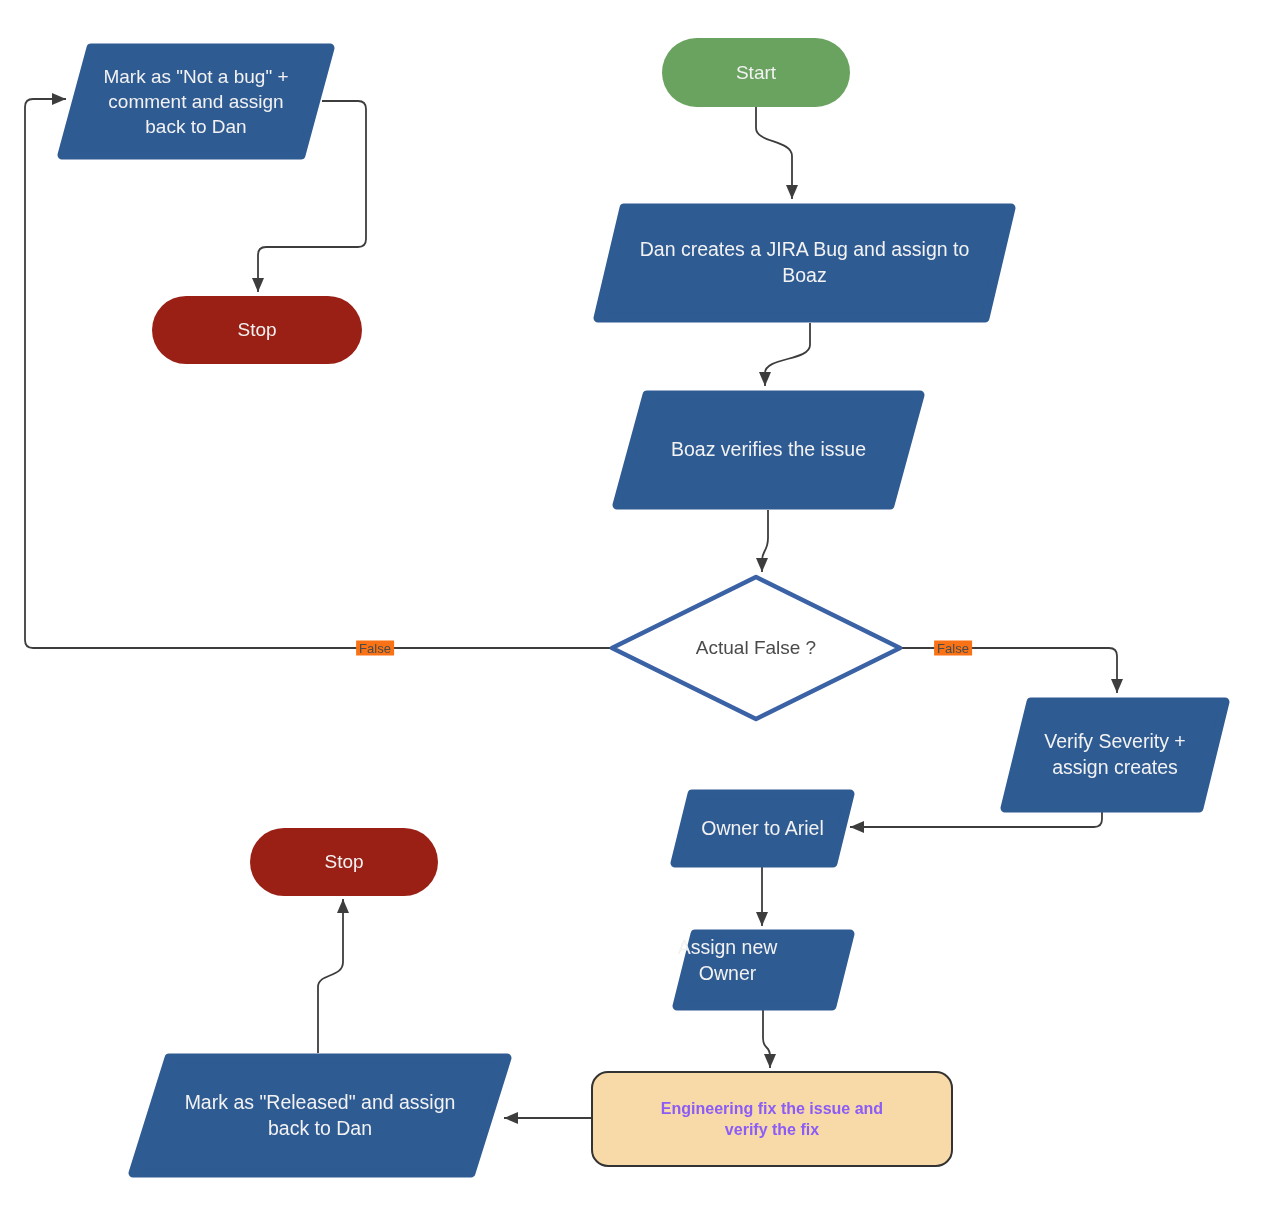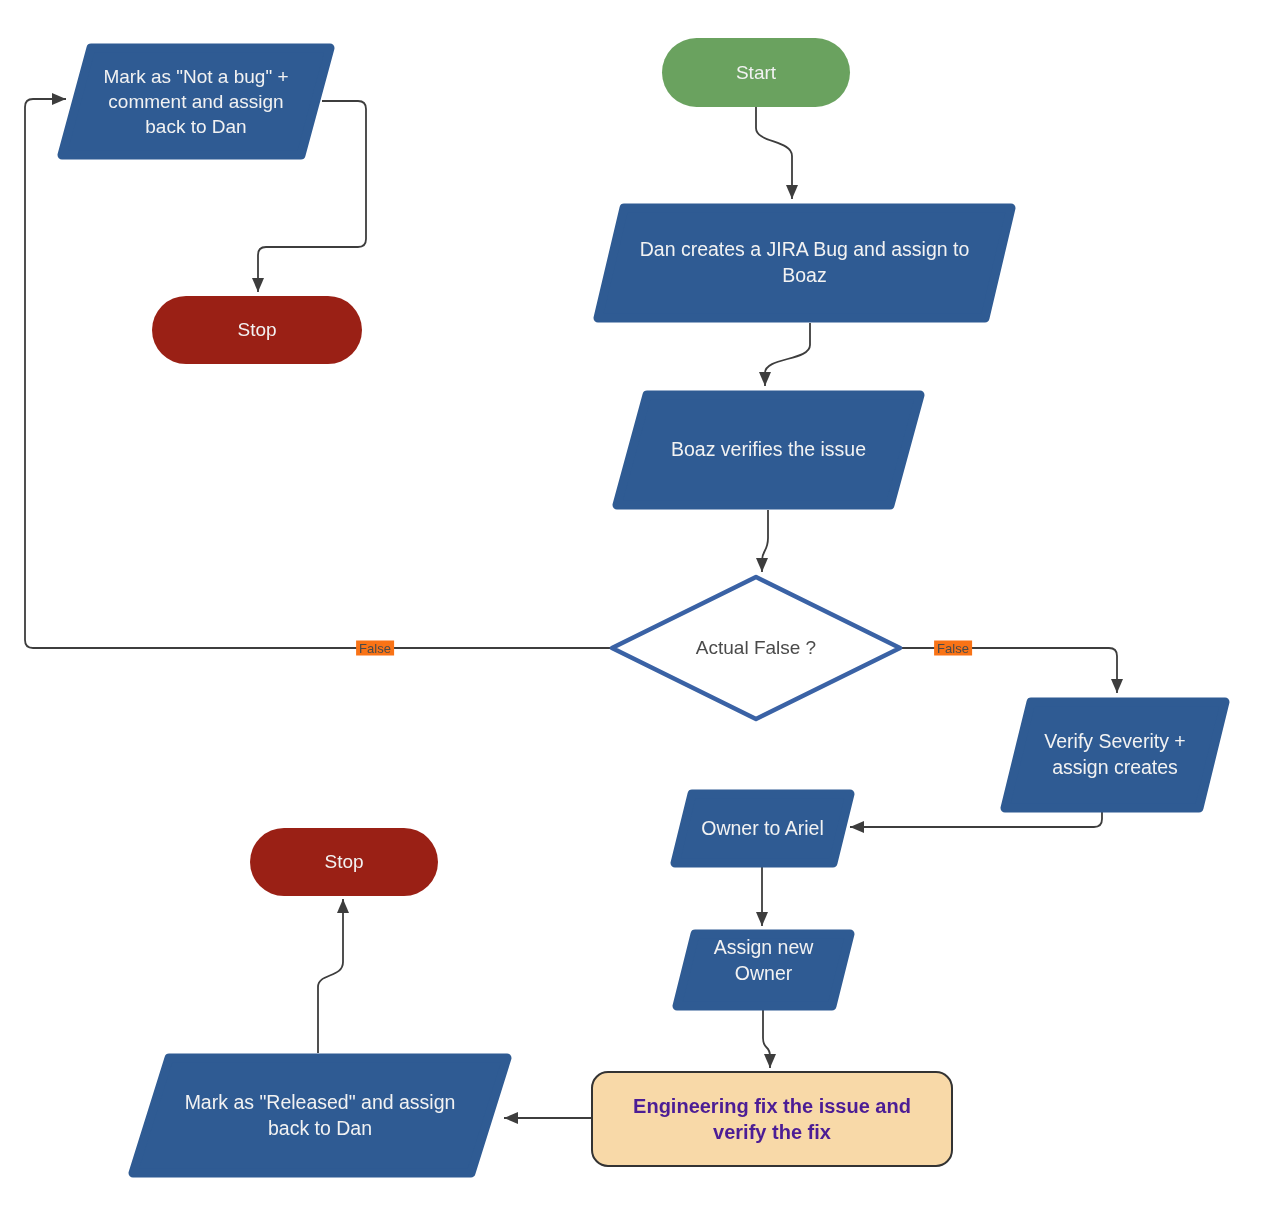--- a/index.html
+++ b/index.html
@@ -19,21 +19,21 @@
     justify-content: center;
     text-align: center;
     white-space: pre-line;
     color: #F2F2F2;
     font-size: 19.5px;
     line-height: 1.32;
     pointer-events: none;
   }
   .label.small { font-size: 19px; }
   .label.dark { color: #4A4A4A; }
-  .label.bold-dark { color: #4c1d95; font-weight: bold; font-size: 20px; text-align: center; }
+  .label.bold-dark { color: #8b5cf6; font-weight: bold; font-size: 16px; text-align: center; }
   .edge-label {
     position: absolute;
     transform: translate(-50%, -50%);
     background: #f97316;
     color: #4A4A4A;
     font-size: 13px;
     padding: 0 3px;
     pointer-events: none;
   }
   .para { stroke-width: 9; stroke-linejoin: round; }
@@ -103,21 +103,21 @@
 comment and assign
 back to Dan</div>
 
   <div class="label small" style="left:152px; top:296px; width:210px; height:68px">Stop</div>
 
   <div class="label" style="left:1003px; top:697px; width:224px; height:116px">Verify Severity +
 assign creates</div>
 
   <div class="label" style="left:674px; top:790px; width:177px; height:77px">Owner to Ariel</div>
 
-  <div class="label" style="left:676px; top:930px; width:175px; height:61px">Assign new
+  <div class="label" style="left:640px; top:930px; width:175px; height:61px">Assign new
 Owner</div>
 
   <div class="label bold-dark" style="left:602px; top:1072px; width:340px; height:94px">Engineering fix the issue and
 verify the fix</div>
 
   <div class="label" style="left:136px; top:1053px; width:368px; height:125px">Mark as "Released" and assign
 back to Dan</div>
 
   <div class="label small" style="left:250px; top:828px; width:188px; height:68px">Stop</div>
 

